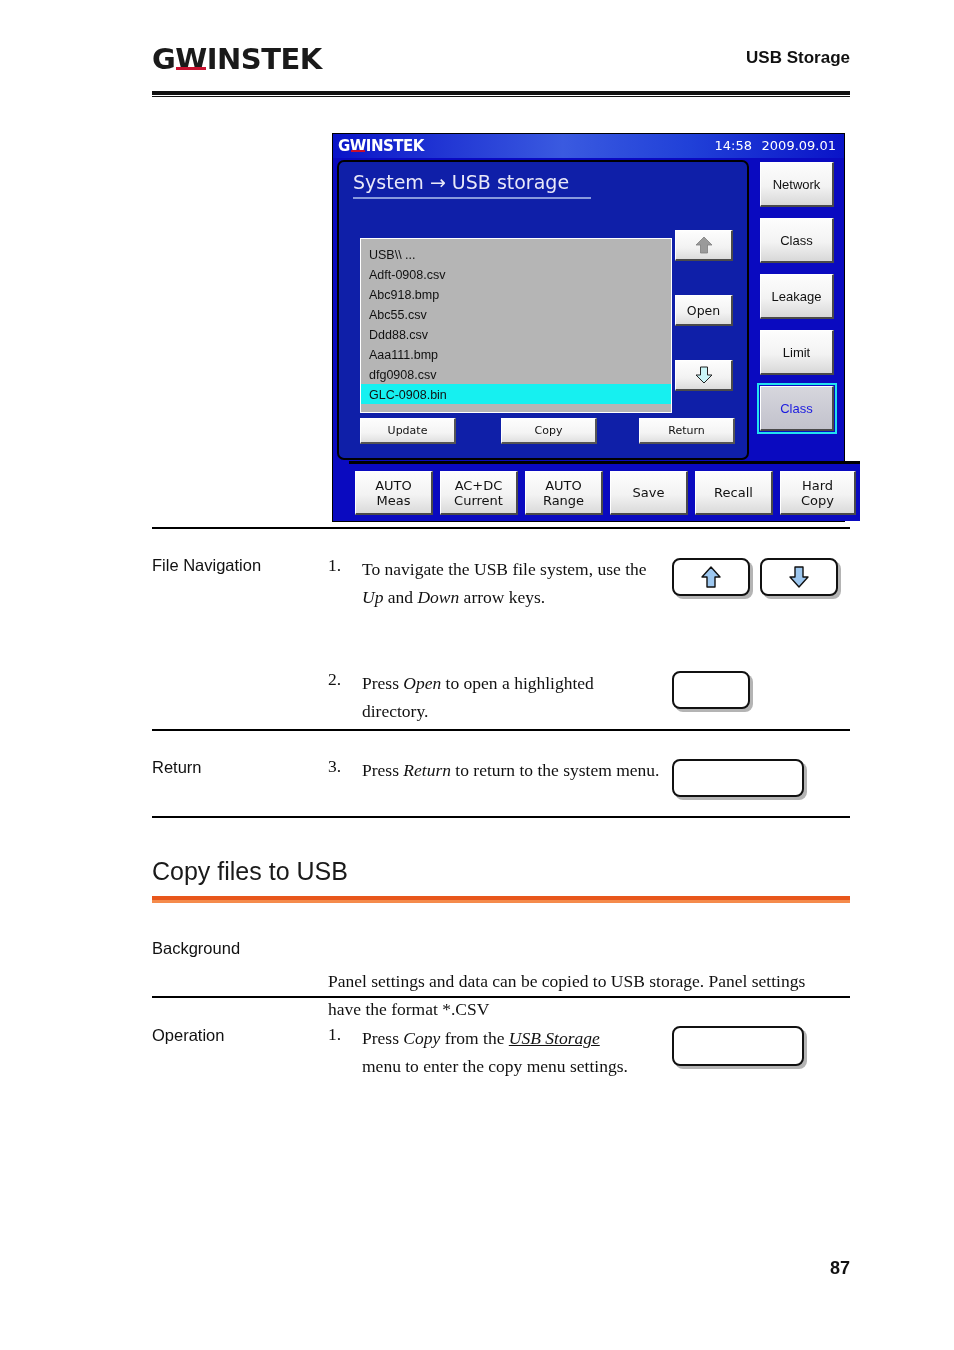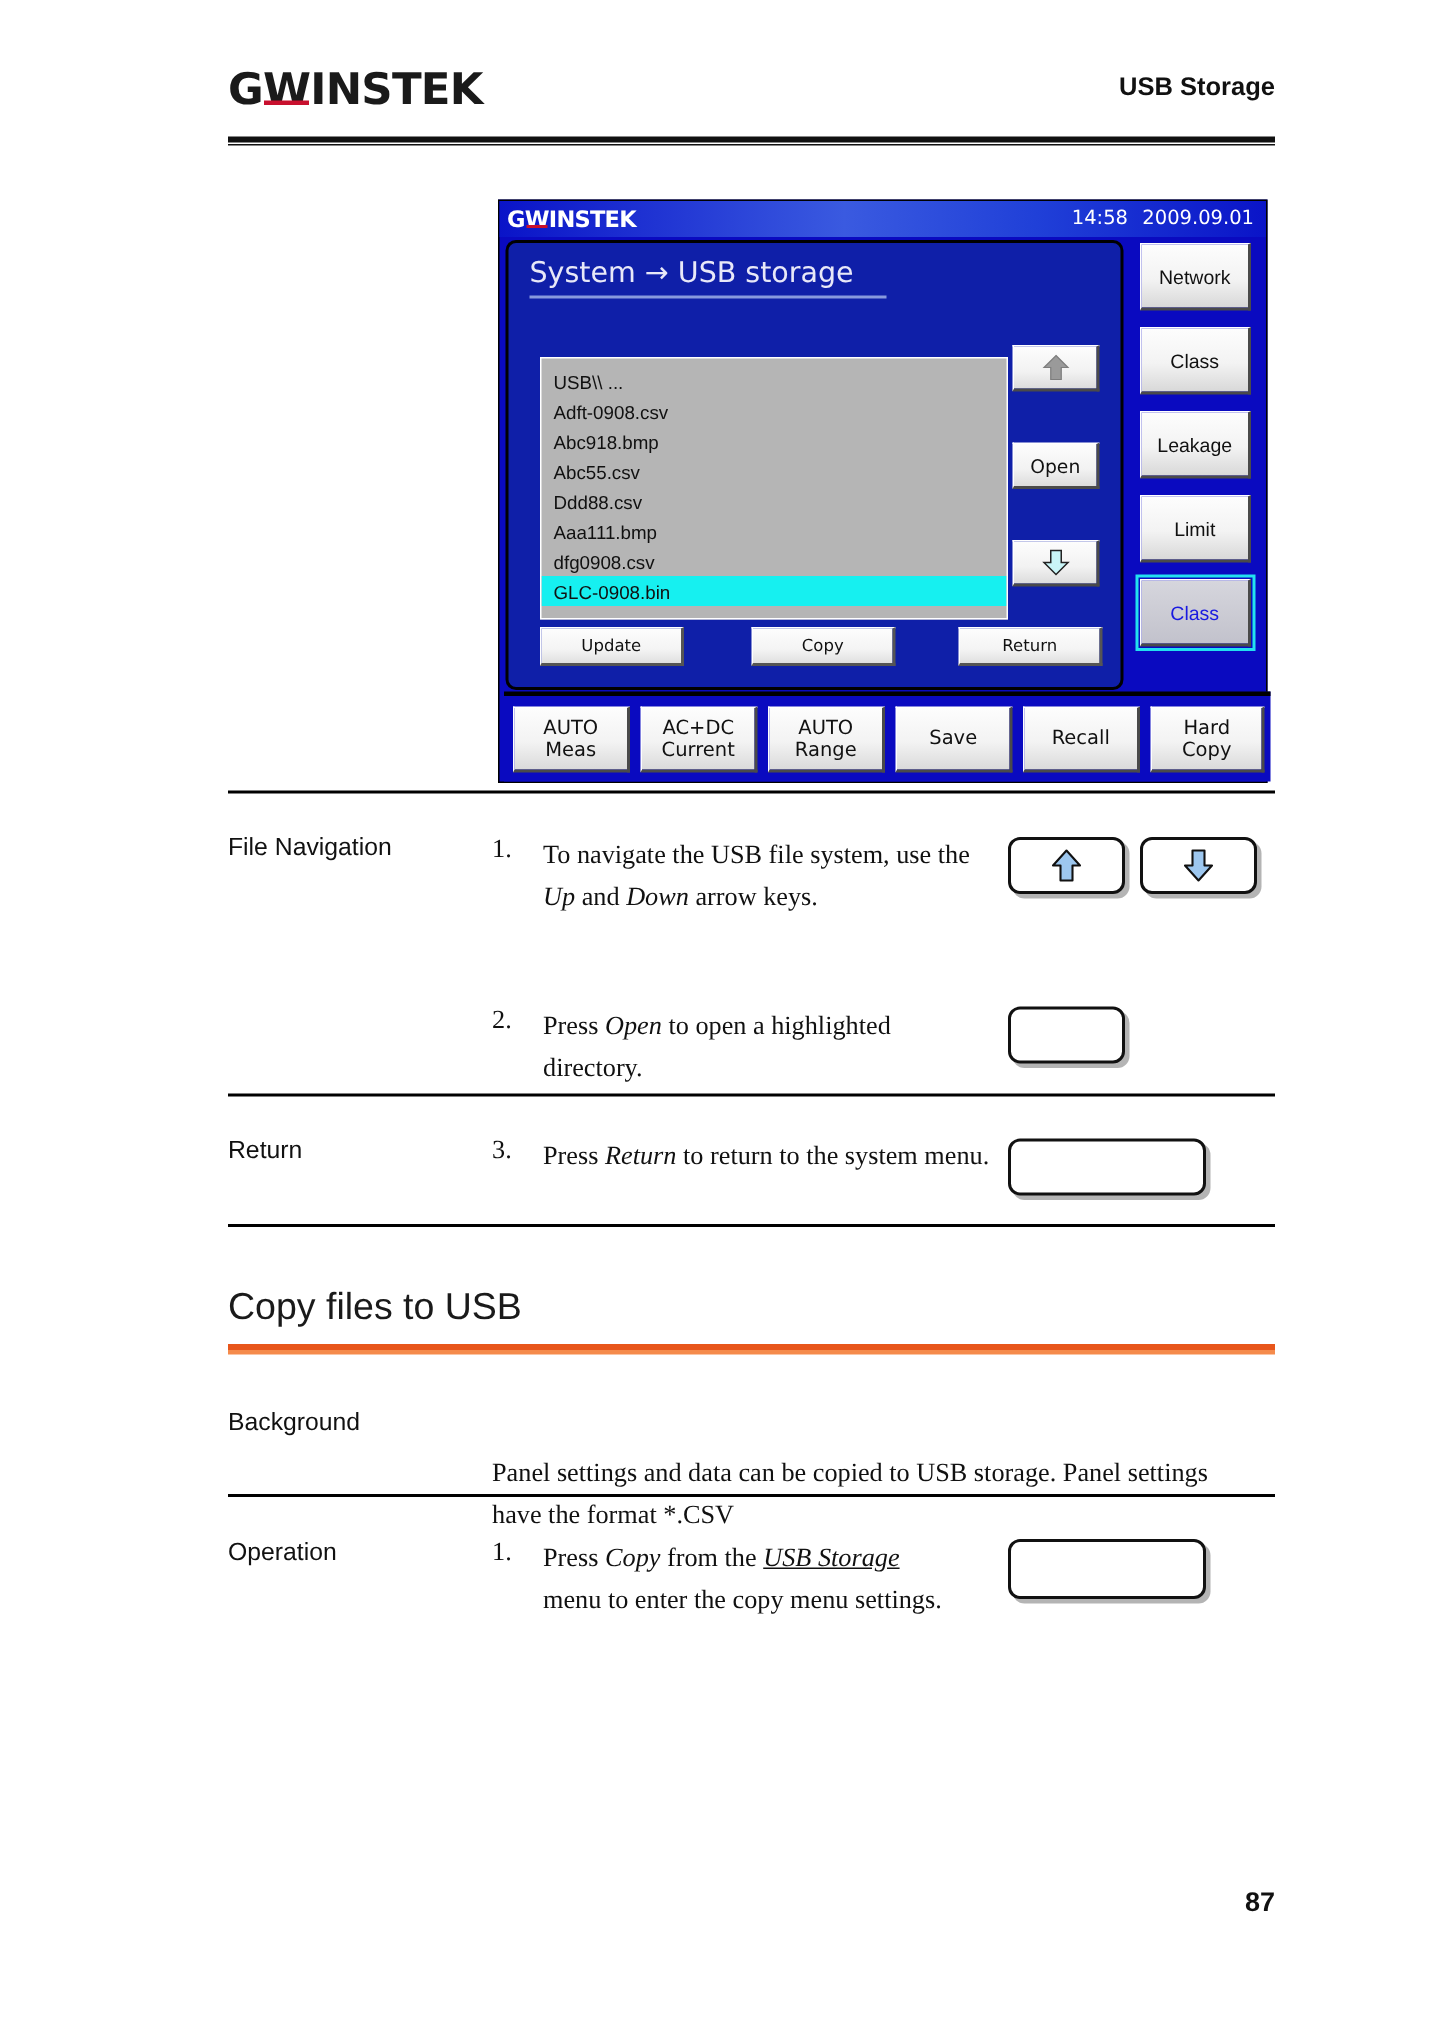--- a/index.html
+++ b/index.html
@@ -263,21 +263,21 @@
   }
   #sk-0 { top: 2px; }
   #sk-1 { top: 58px; }
   #sk-2 { top: 114px; }
   #sk-3 { top: 170px; }
   #sk-4 { top: 226px; }
 
   
   #funcstrip {
     position: absolute;
-    left: 3px;
+    left: 16px;
     bottom: 0;
     width: 100%;
     height: 60px;
     background: #0a0ac0;
     border-top: 3px solid #000000;
     box-sizing: border-box;
   }
   .funckey {
     position: absolute;
     top: 7px;

